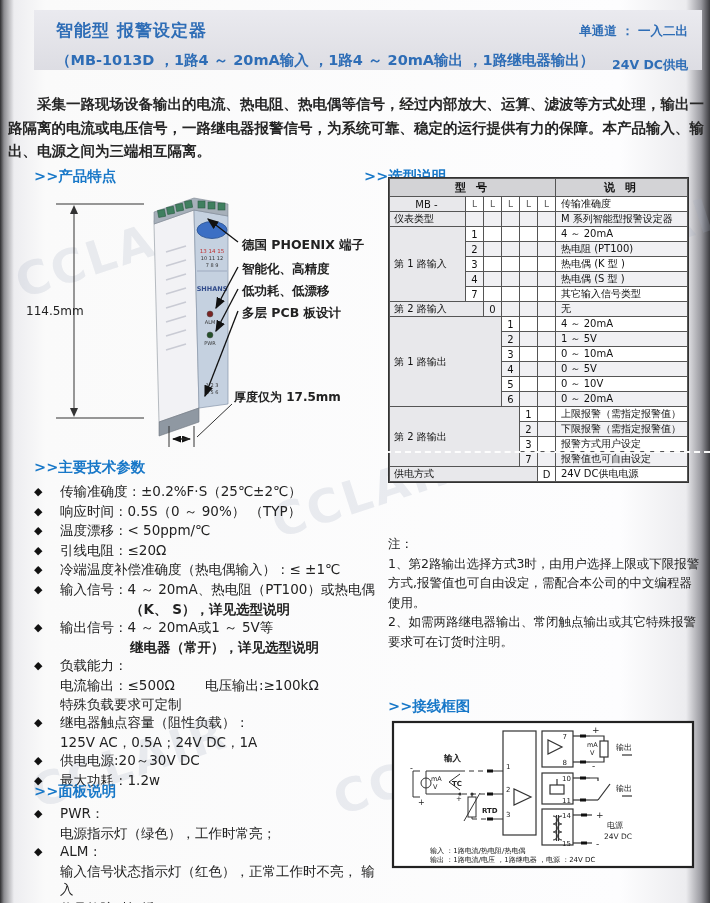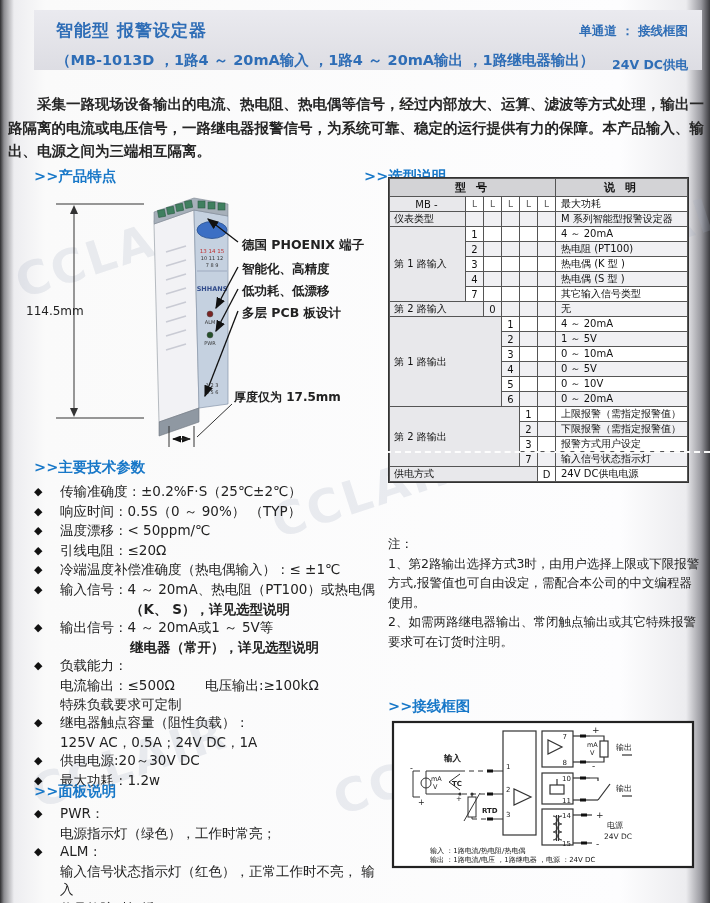--- a/index.html
+++ b/index.html
@@ -49,21 +49,21 @@
 
   <div class="wm" style="left:12px;top:225px;">CCLAIR</div>
   <div class="wm" style="left:552px;top:205px;">CCLAIR</div>
   <div class="wm" style="left:268px;top:465px;">CCLAIR</div>
   <div class="wm" style="left:28px;top:735px;">CCLAIR</div>
   <div class="wm" style="left:330px;top:742px;">CCLAIR</div>
 
   <div class="band">
     <div class="t1">智能型 报警设定器</div>
     <div class="t2">（MB-1013D ，1路4 ～ 20mA输入 ，1路4 ～ 20mA输出 ，1路继电器输出）</div>
-    <div class="tr1">单通道 ： 接线框图</div>
+    <div class="tr1">单通道 ： 一入二出</div>
     <div class="tr2">24V DC供电</div>
   </div>
 
   <div class="intro">采集一路现场设备输出的电流、热电阻、热电偶等信号，经过内部放大、运算、滤波等方式处理，输出一路隔离的电流或电压信号，一路继电器报警信号，为系统可靠、稳定的运行提供有力的保障。本产品输入、输出、电源之间为三端相互隔离。</div>
 
   <div class="sech" style="left:34px;top:167px;">&gt;&gt;产品特点</div>
   <div class="sech" style="left:364px;top:167px;">&gt;&gt;选型说明</div>
 
   <svg style="position:absolute;left:26px;top:190px;" width="355" height="258" viewBox="0 0 355 258">
     <defs>
@@ -159,21 +159,21 @@
       <td class="hd" colspan="6">型 号</td>
       <td class="hd">说 明</td>
     </tr>
     <tr>
       <td class="lab c">MB -</td>
       <td class="mbcell">L</td>
       <td class="mbcell">L</td>
       <td class="mbcell">L</td>
       <td class="mbcell">L</td>
       <td class="mbcell">L</td>
-      <td class="desc">最大功耗</td>
+      <td class="desc">传输准确度</td>
     </tr>
     <tr class="alt">
       <td class="lab">仪表类型</td>
       <td class="code"></td>
             <td class="code"></td>
             <td class="code"></td>
             <td class="code"></td>
             <td class="code"></td>
       <td class="desc">M 系列智能型报警设定器</td>
     </tr>
@@ -275,21 +275,21 @@
       <td class="desc">下限报警（需指定报警值）</td>
     </tr>
     <tr>
       <td class="code">3</td>
       <td class="code"></td>
       <td class="desc">报警方式用户设定</td>
     </tr>
     <tr class="alt">
       <td class="code">7</td>
       <td class="code"></td>
-      <td class="desc">输入信号状态指示灯</td>
+      <td class="desc">报警值也可自由设定</td>
     </tr>
     <tr>
       <td class="lab" colspan="5">供电方式</td>
       <td class="code">D</td>
       <td class="desc">24V DC供电电源</td>
     </tr>
   </tbody>
       </table>
   </div>
 

